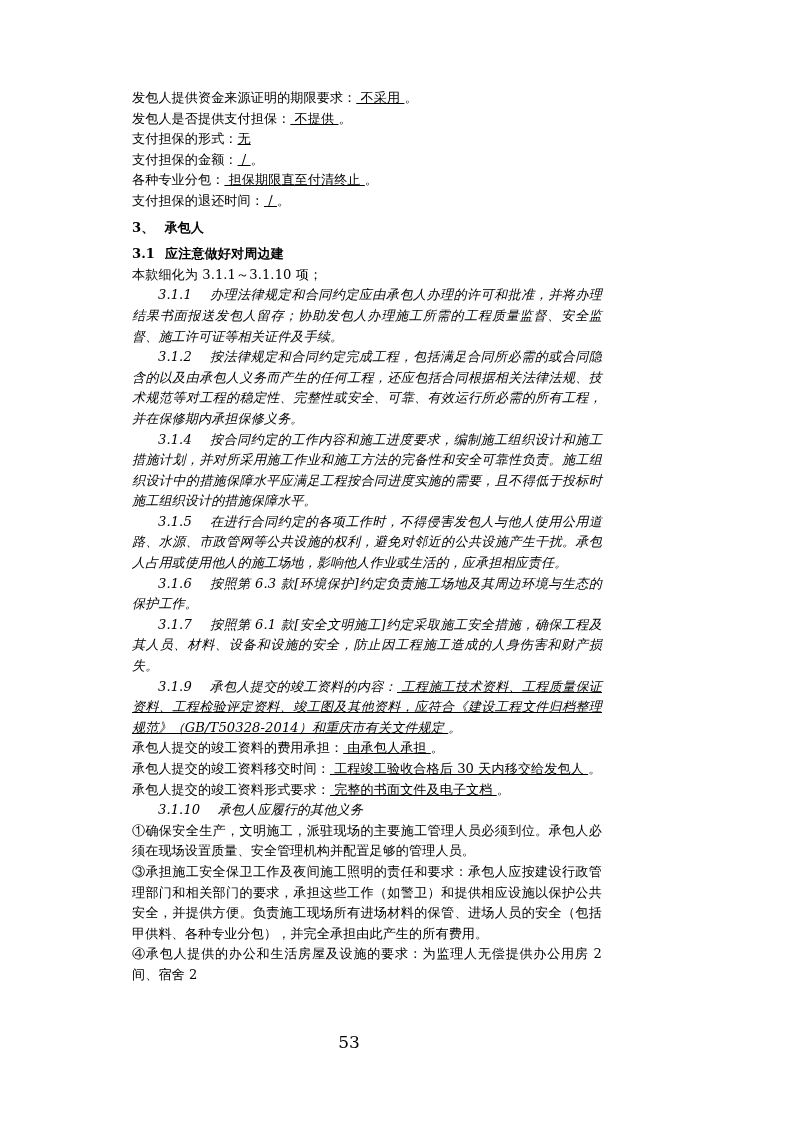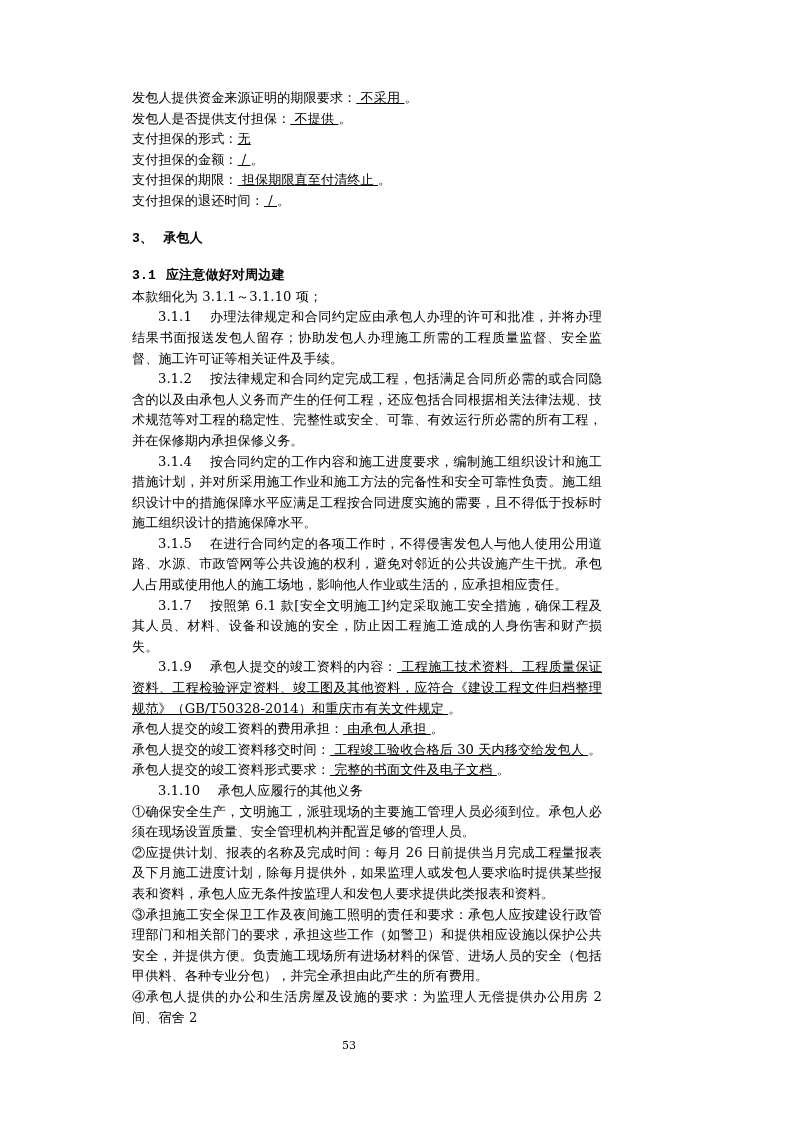--- a/index.html
+++ b/index.html
@@ -30,61 +30,60 @@
     letter-spacing: 0.1px;
   }
   p {
     margin: 0;
     padding: 0;
   }
   .line {
     white-space: nowrap;
   }
   .indent1 { text-indent: 0; }
-  .indent2 { text-indent: 26px; }
+  .indent2 { text-indent: 26px; font-style: italic; }
   .ul { text-decoration: underline; }
   .sec-head {
     font-weight: bold;
-    margin-top: 17px;
-    font-family: Liberation Mono, monospace;
+    margin-top: 6px;
   }
   .sec-head .num { margin-right: 10px; }
   .pagenum {
     position: absolute;
     left: 0;
     right: 0;
     bottom: 70px;
     text-align: center;
-    font-size: 11px;
+    font-size: 17px;
     font-family: "DejaVu Serif", "Liberation Serif", serif;
   }
 </style>
 </head>
 <body>
 
 <div class="page">
   <div class="doc-body" id="doc-body">
       <p class="indent1 line"><span>发包人提供资金来源证明的期限要求：</span><span class="ul"> 不采用 </span><span>。</span></p>
       <p class="indent1 line"><span>发包人是否提供支付担保：</span><span class="ul"> 不提供 </span><span>。</span></p>
       <p class="indent1 line"><span>支付担保的形式：</span><span class="ul">无</span><span></span></p>
       <p class="indent1 line"><span>支付担保的金额：</span><span class="ul"> / </span><span>。</span></p>
-      <p class="indent1 line"><span>支付担保的期限：</span><span class="ul"> 担保期限直至付清终止 </span><span>。</span></p>
+      <p class="indent1 line"><span>各种专业分包：</span><span class="ul"> 担保期限直至付清终止 </span><span>。</span></p>
       <p class="indent1 line"><span>支付担保的退还时间：</span><span class="ul"> / </span><span>。</span></p>
       <p class="indent1 sec-head"><span class="num">3、</span><span>承包人</span></p>
       <p class="indent1 sec-head"><span class="num">3.1</span><span>应注意做好对周边建</span></p>
       <p class="indent1"><span>本款细化为 3.1.1～3.1.10 项；</span></p>
       <p class="indent2"><span>3.1.1 　办理法律规定和合同约定应由承包人办理的许可和批准，并将办理结果书面报送发包人留存；协助发包人办理施工所需的工程质量监督、安全监督、施工许可证等相关证件及手续。</span></p>
       <p class="indent2"><span>3.1.2 　按法律规定和合同约定完成工程，包括满足合同所必需的或合同隐含的以及由承包人义务而产生的任何工程，还应包括合同根据相关法律法规、技术规范等对工程的稳定性、完整性或安全、可靠、有效运行所必需的所有工程，并在保修期内承担保修义务。</span></p>
       <p class="indent2"><span>3.1.4 　按合同约定的工作内容和施工进度要求，编制施工组织设计和施工措施计划，并对所采用施工作业和施工方法的完备性和安全可靠性负责。施工组织设计中的措施保障水平应满足工程按合同进度实施的需要，且不得低于投标时施工组织设计的措施保障水平。</span></p>
       <p class="indent2"><span>3.1.5 　在进行合同约定的各项工作时，不得侵害发包人与他人使用公用道路、水源、市政管网等公共设施的权利，避免对邻近的公共设施产生干扰。承包人占用或使用他人的施工场地，影响他人作业或生活的，应承担相应责任。</span></p>
+      <p class="indent2"><span>3.1.6 　按照第 6.3 款[环境保护]约定负责施工场地及其周边环境与生态的保护工作。</span></p>
       <p class="indent2"><span>3.1.7 　按照第 6.1 款[安全文明施工]约定采取施工安全措施，确保工程及其人员、材料、设备和设施的安全，防止因工程施工造成的人身伤害和财产损失。</span></p>
       <p class="indent2"><span>3.1.9 　承包人提交的竣工资料的内容：</span><span class="ul"> 工程施工技术资料、工程质量保证资料、工程检验评定资料、竣工图及其他资料，应符合《建设工程文件归档整理规范》（GB/T50328-2014）和重庆市有关文件规定 </span><span>。</span></p>
       <p class="indent1 line"><span>承包人提交的竣工资料的费用承担：</span><span class="ul"> 由承包人承担 </span><span>。</span></p>
       <p class="indent1 line"><span>承包人提交的竣工资料移交时间：</span><span class="ul"> 工程竣工验收合格后 30 天内移交给发包人 </span><span>。</span></p>
       <p class="indent1 line"><span>承包人提交的竣工资料形式要求：</span><span class="ul"> 完整的书面文件及电子文档 </span><span>。</span></p>
       <p class="indent2"><span>3.1.10 　承包人应履行的其他义务</span></p>
       <p class="indent1"><span>①确保安全生产，文明施工，派驻现场的主要施工管理人员必须到位。承包人必须在现场设置质量、安全管理机构并配置足够的管理人员。</span></p>
-      <p class="indent1"><span>②应提供计划、报表的名称及完成时间：每月 26 日前提供当月完成工程量报表及下月施工进度计划，除每月提供外，如果监理人或发包人要求临时提供某些报表和资料，承包人应无条件按监理人和发包人要求提供此类报表和资料。</span></p>
       <p class="indent1"><span>③承担施工安全保卫工作及夜间施工照明的责任和要求：承包人应按建设行政管理部门和相关部门的要求，承担这些工作（如警卫）和提供相应设施以保护公共安全，并提供方便。负责施工现场所有进场材料的保管、进场人员的安全（包括甲供料、各种专业分包），并完全承担由此产生的所有费用。</span></p>
       <p class="indent1"><span>④承包人提供的办公和生活房屋及设施的要求：为监理人无偿提供办公用房 2 间、宿舍 2</span></p>
     </div>
   <div class="pagenum">53</div>
 </div>
 
 </body></html>

